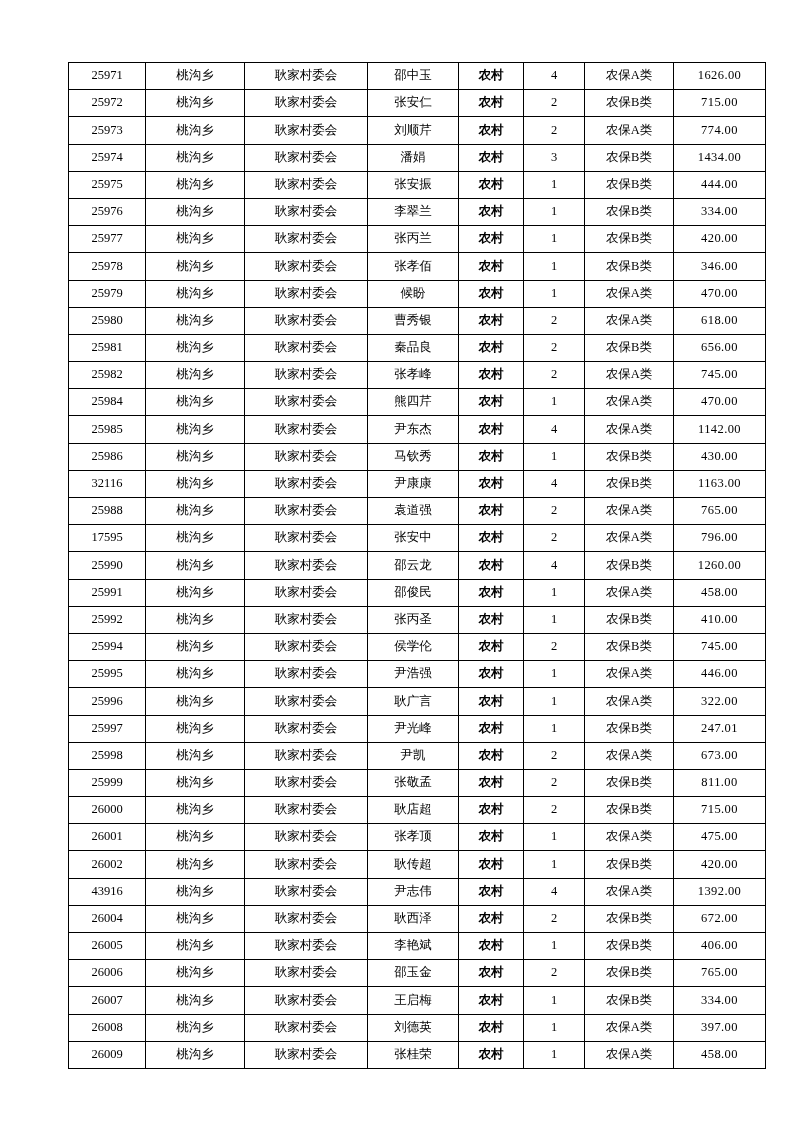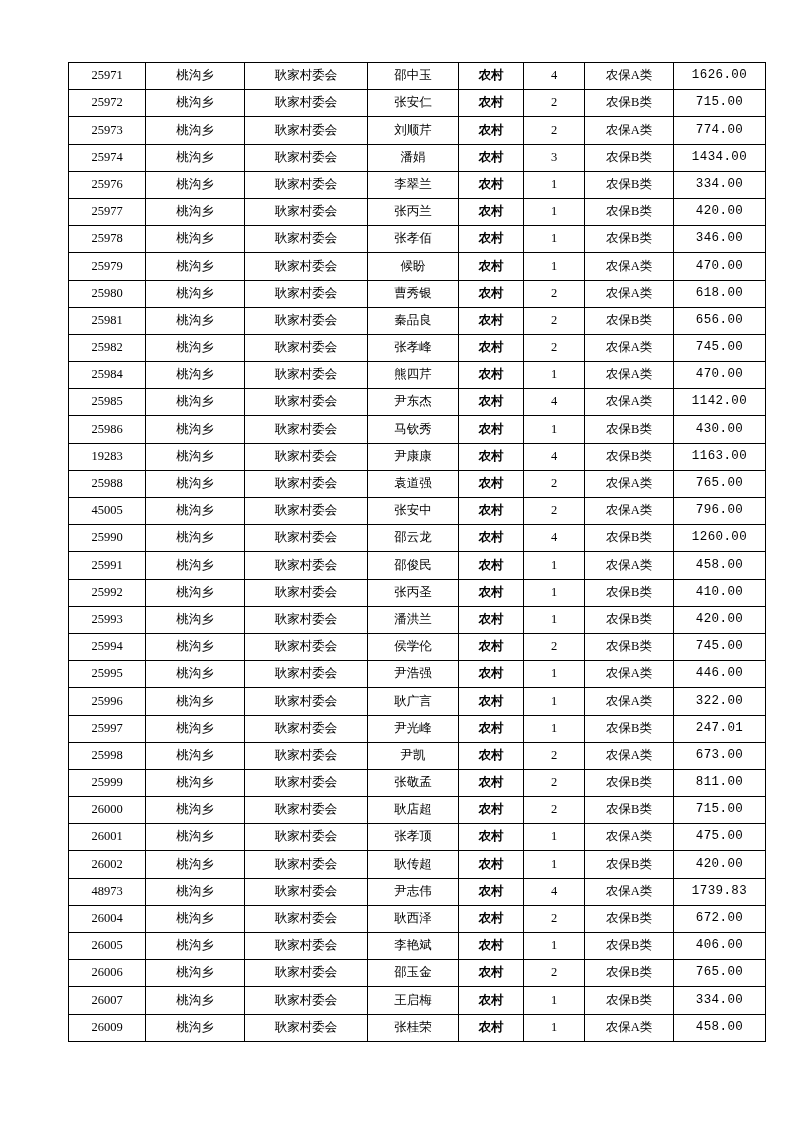--- a/index.html
+++ b/index.html
@@ -36,21 +36,21 @@
     overflow: hidden;
     white-space: nowrap;
   }
   td.c-id      { width: 72px;  font-family: "Liberation Serif", serif; }
   td.c-town    { width: 94px; font-family: Liberation Serif, serif; }
   td.c-village { width: 118px; }
   td.c-name    { width: 86px; }
   td.c-type    { width: 60px; font-weight: bold; }
   td.c-count   { width: 56px; font-family: "Liberation Serif", serif; }
   td.c-cat     { width: 84px; }
-  td.c-amount  { width: 87px; text-align: center; font-family: Liberation Mono, monospace; letter-spacing: 0.4px; }
+  td.c-amount  { width: 87px; text-align: center; font-family: Liberation Serif, serif; letter-spacing: 0.4px; }
 </style>
 </head>
 <body>
 
 <div class="page">
   <table class="roster">
     <tbody>
         <tr>
           <td class="c-id">25971</td>
           <td class="c-town">桃沟乡</td>
@@ -85,20 +85,30 @@
           <td class="c-id">25974</td>
           <td class="c-town">桃沟乡</td>
           <td class="c-village">耿家村委会</td>
           <td class="c-name">潘娟</td>
           <td class="c-type">农村</td>
           <td class="c-count">3</td>
           <td class="c-cat">农保B类</td>
           <td class="c-amount">1434.00</td>
         </tr>
         <tr>
+          <td class="c-id">25975</td>
+          <td class="c-town">桃沟乡</td>
+          <td class="c-village">耿家村委会</td>
+          <td class="c-name">张安振</td>
+          <td class="c-type">农村</td>
+          <td class="c-count">1</td>
+          <td class="c-cat">农保B类</td>
+          <td class="c-amount">444.00</td>
+        </tr>
+        <tr>
           <td class="c-id">25976</td>
           <td class="c-town">桃沟乡</td>
           <td class="c-village">耿家村委会</td>
           <td class="c-name">李翠兰</td>
           <td class="c-type">农村</td>
           <td class="c-count">1</td>
           <td class="c-cat">农保B类</td>
           <td class="c-amount">334.00</td>
         </tr>
         <tr>
@@ -185,41 +195,41 @@
           <td class="c-id">25986</td>
           <td class="c-town">桃沟乡</td>
           <td class="c-village">耿家村委会</td>
           <td class="c-name">马钦秀</td>
           <td class="c-type">农村</td>
           <td class="c-count">1</td>
           <td class="c-cat">农保B类</td>
           <td class="c-amount">430.00</td>
         </tr>
         <tr>
-          <td class="c-id">19283</td>
+          <td class="c-id">32116</td>
           <td class="c-town">桃沟乡</td>
           <td class="c-village">耿家村委会</td>
           <td class="c-name">尹康康</td>
           <td class="c-type">农村</td>
           <td class="c-count">4</td>
           <td class="c-cat">农保B类</td>
           <td class="c-amount">1163.00</td>
         </tr>
         <tr>
           <td class="c-id">25988</td>
           <td class="c-town">桃沟乡</td>
           <td class="c-village">耿家村委会</td>
           <td class="c-name">袁道强</td>
           <td class="c-type">农村</td>
           <td class="c-count">2</td>
           <td class="c-cat">农保A类</td>
           <td class="c-amount">765.00</td>
         </tr>
         <tr>
-          <td class="c-id">45005</td>
+          <td class="c-id">17595</td>
           <td class="c-town">桃沟乡</td>
           <td class="c-village">耿家村委会</td>
           <td class="c-name">张安中</td>
           <td class="c-type">农村</td>
           <td class="c-count">2</td>
           <td class="c-cat">农保A类</td>
           <td class="c-amount">796.00</td>
         </tr>
         <tr>
           <td class="c-id">25990</td>
@@ -245,128 +255,118 @@
           <td class="c-id">25992</td>
           <td class="c-town">桃沟乡</td>
           <td class="c-village">耿家村委会</td>
           <td class="c-name">张丙圣</td>
           <td class="c-type">农村</td>
           <td class="c-count">1</td>
           <td class="c-cat">农保B类</td>
           <td class="c-amount">410.00</td>
         </tr>
         <tr>
-          <td class="c-id">25993</td>
-          <td class="c-town">桃沟乡</td>
-          <td class="c-village">耿家村委会</td>
-          <td class="c-name">潘洪兰</td>
+          <td class="c-id">25994</td>
+          <td class="c-town">桃沟乡</td>
+          <td class="c-village">耿家村委会</td>
+          <td class="c-name">侯学伦</td>
+          <td class="c-type">农村</td>
+          <td class="c-count">2</td>
+          <td class="c-cat">农保B类</td>
+          <td class="c-amount">745.00</td>
+        </tr>
+        <tr>
+          <td class="c-id">25995</td>
+          <td class="c-town">桃沟乡</td>
+          <td class="c-village">耿家村委会</td>
+          <td class="c-name">尹浩强</td>
+          <td class="c-type">农村</td>
+          <td class="c-count">1</td>
+          <td class="c-cat">农保A类</td>
+          <td class="c-amount">446.00</td>
+        </tr>
+        <tr>
+          <td class="c-id">25996</td>
+          <td class="c-town">桃沟乡</td>
+          <td class="c-village">耿家村委会</td>
+          <td class="c-name">耿广言</td>
+          <td class="c-type">农村</td>
+          <td class="c-count">1</td>
+          <td class="c-cat">农保A类</td>
+          <td class="c-amount">322.00</td>
+        </tr>
+        <tr>
+          <td class="c-id">25997</td>
+          <td class="c-town">桃沟乡</td>
+          <td class="c-village">耿家村委会</td>
+          <td class="c-name">尹光峰</td>
+          <td class="c-type">农村</td>
+          <td class="c-count">1</td>
+          <td class="c-cat">农保B类</td>
+          <td class="c-amount">247.01</td>
+        </tr>
+        <tr>
+          <td class="c-id">25998</td>
+          <td class="c-town">桃沟乡</td>
+          <td class="c-village">耿家村委会</td>
+          <td class="c-name">尹凯</td>
+          <td class="c-type">农村</td>
+          <td class="c-count">2</td>
+          <td class="c-cat">农保A类</td>
+          <td class="c-amount">673.00</td>
+        </tr>
+        <tr>
+          <td class="c-id">25999</td>
+          <td class="c-town">桃沟乡</td>
+          <td class="c-village">耿家村委会</td>
+          <td class="c-name">张敬孟</td>
+          <td class="c-type">农村</td>
+          <td class="c-count">2</td>
+          <td class="c-cat">农保B类</td>
+          <td class="c-amount">811.00</td>
+        </tr>
+        <tr>
+          <td class="c-id">26000</td>
+          <td class="c-town">桃沟乡</td>
+          <td class="c-village">耿家村委会</td>
+          <td class="c-name">耿店超</td>
+          <td class="c-type">农村</td>
+          <td class="c-count">2</td>
+          <td class="c-cat">农保B类</td>
+          <td class="c-amount">715.00</td>
+        </tr>
+        <tr>
+          <td class="c-id">26001</td>
+          <td class="c-town">桃沟乡</td>
+          <td class="c-village">耿家村委会</td>
+          <td class="c-name">张孝顶</td>
+          <td class="c-type">农村</td>
+          <td class="c-count">1</td>
+          <td class="c-cat">农保A类</td>
+          <td class="c-amount">475.00</td>
+        </tr>
+        <tr>
+          <td class="c-id">26002</td>
+          <td class="c-town">桃沟乡</td>
+          <td class="c-village">耿家村委会</td>
+          <td class="c-name">耿传超</td>
           <td class="c-type">农村</td>
           <td class="c-count">1</td>
           <td class="c-cat">农保B类</td>
           <td class="c-amount">420.00</td>
         </tr>
         <tr>
-          <td class="c-id">25994</td>
-          <td class="c-town">桃沟乡</td>
-          <td class="c-village">耿家村委会</td>
-          <td class="c-name">侯学伦</td>
-          <td class="c-type">农村</td>
-          <td class="c-count">2</td>
-          <td class="c-cat">农保B类</td>
-          <td class="c-amount">745.00</td>
-        </tr>
-        <tr>
-          <td class="c-id">25995</td>
-          <td class="c-town">桃沟乡</td>
-          <td class="c-village">耿家村委会</td>
-          <td class="c-name">尹浩强</td>
-          <td class="c-type">农村</td>
-          <td class="c-count">1</td>
-          <td class="c-cat">农保A类</td>
-          <td class="c-amount">446.00</td>
-        </tr>
-        <tr>
-          <td class="c-id">25996</td>
-          <td class="c-town">桃沟乡</td>
-          <td class="c-village">耿家村委会</td>
-          <td class="c-name">耿广言</td>
-          <td class="c-type">农村</td>
-          <td class="c-count">1</td>
-          <td class="c-cat">农保A类</td>
-          <td class="c-amount">322.00</td>
-        </tr>
-        <tr>
-          <td class="c-id">25997</td>
-          <td class="c-town">桃沟乡</td>
-          <td class="c-village">耿家村委会</td>
-          <td class="c-name">尹光峰</td>
-          <td class="c-type">农村</td>
-          <td class="c-count">1</td>
-          <td class="c-cat">农保B类</td>
-          <td class="c-amount">247.01</td>
-        </tr>
-        <tr>
-          <td class="c-id">25998</td>
-          <td class="c-town">桃沟乡</td>
-          <td class="c-village">耿家村委会</td>
-          <td class="c-name">尹凯</td>
-          <td class="c-type">农村</td>
-          <td class="c-count">2</td>
-          <td class="c-cat">农保A类</td>
-          <td class="c-amount">673.00</td>
-        </tr>
-        <tr>
-          <td class="c-id">25999</td>
-          <td class="c-town">桃沟乡</td>
-          <td class="c-village">耿家村委会</td>
-          <td class="c-name">张敬孟</td>
-          <td class="c-type">农村</td>
-          <td class="c-count">2</td>
-          <td class="c-cat">农保B类</td>
-          <td class="c-amount">811.00</td>
-        </tr>
-        <tr>
-          <td class="c-id">26000</td>
-          <td class="c-town">桃沟乡</td>
-          <td class="c-village">耿家村委会</td>
-          <td class="c-name">耿店超</td>
-          <td class="c-type">农村</td>
-          <td class="c-count">2</td>
-          <td class="c-cat">农保B类</td>
-          <td class="c-amount">715.00</td>
-        </tr>
-        <tr>
-          <td class="c-id">26001</td>
-          <td class="c-town">桃沟乡</td>
-          <td class="c-village">耿家村委会</td>
-          <td class="c-name">张孝顶</td>
-          <td class="c-type">农村</td>
-          <td class="c-count">1</td>
-          <td class="c-cat">农保A类</td>
-          <td class="c-amount">475.00</td>
-        </tr>
-        <tr>
-          <td class="c-id">26002</td>
-          <td class="c-town">桃沟乡</td>
-          <td class="c-village">耿家村委会</td>
-          <td class="c-name">耿传超</td>
-          <td class="c-type">农村</td>
-          <td class="c-count">1</td>
-          <td class="c-cat">农保B类</td>
-          <td class="c-amount">420.00</td>
-        </tr>
-        <tr>
-          <td class="c-id">48973</td>
+          <td class="c-id">43916</td>
           <td class="c-town">桃沟乡</td>
           <td class="c-village">耿家村委会</td>
           <td class="c-name">尹志伟</td>
           <td class="c-type">农村</td>
           <td class="c-count">4</td>
           <td class="c-cat">农保A类</td>
-          <td class="c-amount">1739.83</td>
+          <td class="c-amount">1392.00</td>
         </tr>
         <tr>
           <td class="c-id">26004</td>
           <td class="c-town">桃沟乡</td>
           <td class="c-village">耿家村委会</td>
           <td class="c-name">耿西泽</td>
           <td class="c-type">农村</td>
           <td class="c-count">2</td>
           <td class="c-cat">农保B类</td>
           <td class="c-amount">672.00</td>
@@ -393,20 +393,30 @@
         </tr>
         <tr>
           <td class="c-id">26007</td>
           <td class="c-town">桃沟乡</td>
           <td class="c-village">耿家村委会</td>
           <td class="c-name">王启梅</td>
           <td class="c-type">农村</td>
           <td class="c-count">1</td>
           <td class="c-cat">农保B类</td>
           <td class="c-amount">334.00</td>
+        </tr>
+        <tr>
+          <td class="c-id">26008</td>
+          <td class="c-town">桃沟乡</td>
+          <td class="c-village">耿家村委会</td>
+          <td class="c-name">刘德英</td>
+          <td class="c-type">农村</td>
+          <td class="c-count">1</td>
+          <td class="c-cat">农保A类</td>
+          <td class="c-amount">397.00</td>
         </tr>
         <tr>
           <td class="c-id">26009</td>
           <td class="c-town">桃沟乡</td>
           <td class="c-village">耿家村委会</td>
           <td class="c-name">张桂荣</td>
           <td class="c-type">农村</td>
           <td class="c-count">1</td>
           <td class="c-cat">农保A类</td>
           <td class="c-amount">458.00</td>

